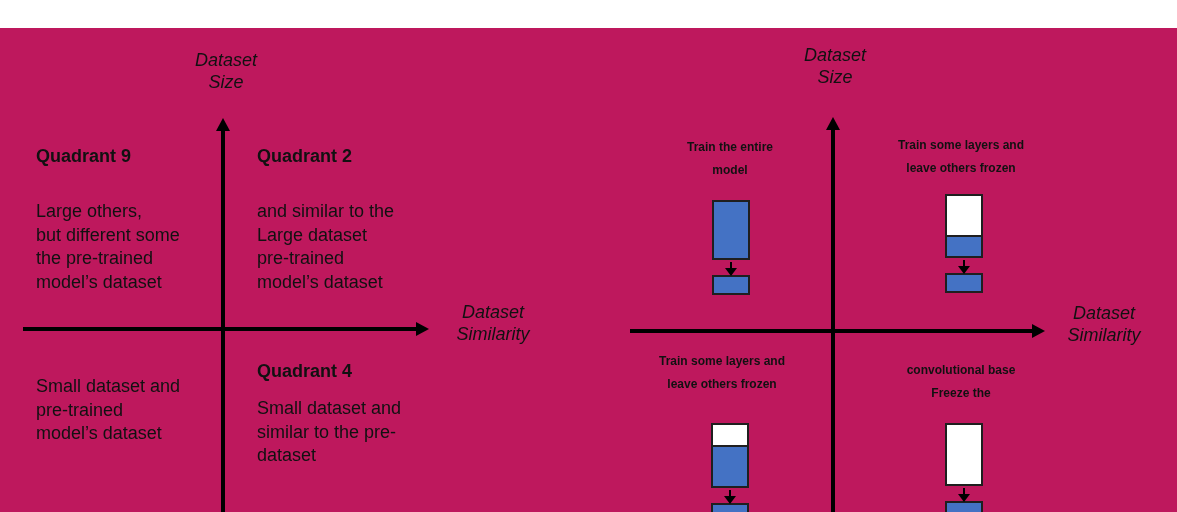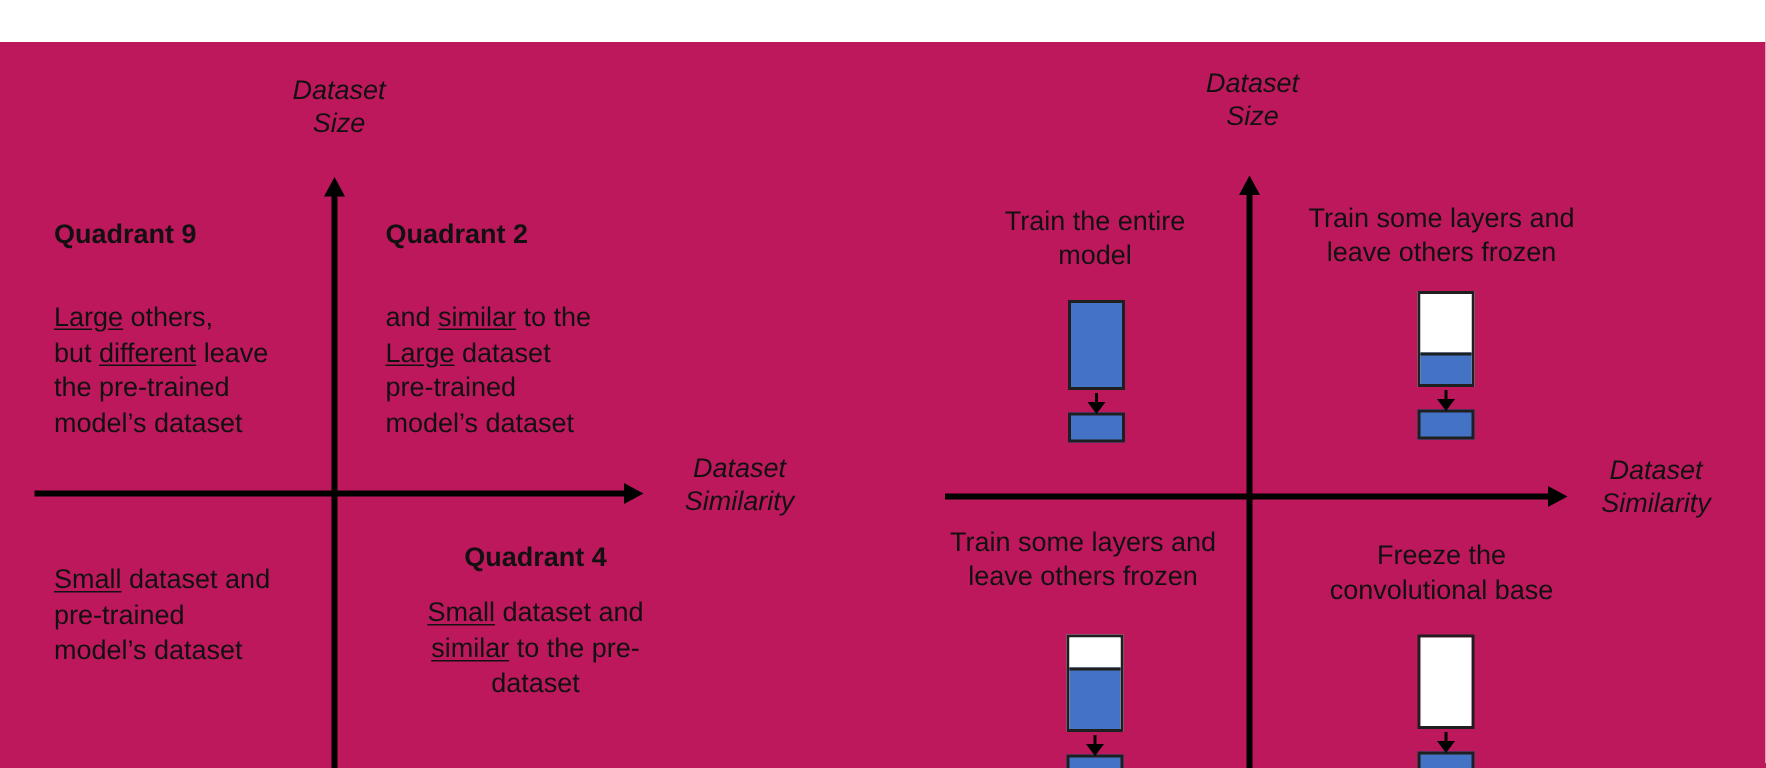--- a/index.html
+++ b/index.html
@@ -31,24 +31,24 @@
     line-height: 22px; text-align: center; width: 120px; color: #111;
   }
   
   .quad {
     position: absolute; width: 200px; white-space: nowrap;
   }
   .quad-title { font-weight: bold; font-size: 18px; line-height: 22px; }
   .quad-body { font-size: 18px; line-height: 23.5px; }
   .quad-body.gap-big { margin-top: 33px; }
   .quad-body.gap-small { margin-top: 15px; }
-  .u { text-decoration: underline; text-underline-offset: 2px; }
+  .u { text-underline-offset: 2px; }
   
   .strat-title {
-    position: absolute; font-weight: normal; font-size: 18px;
+    position: absolute; font-weight: bold; font-size: 12px;
     line-height: 22.5px; text-align: center; white-space: nowrap;
   }
   
   .blk-group { position: absolute; width: 38px; }
   .main-rect {
     width: 34px; border: 2px solid #1f1f1f; background: #ffffff;
     display: flex; flex-direction: column;
   }
   .seg { width: 100%; }
   .seg-frozen { background: #ffffff; }
@@ -85,21 +85,21 @@
 
     <div class="axis-label" style="left:433px; top:273px;">
       <div>Dataset</div>
       <div>Similarity</div>
     </div>
 
     <div class="quad" style="left:36px; top:117px;">
       <div class="quad-title">Quadrant 9</div>
       <div class="quad-body gap-big">
         <div><span class="u">Large</span><span> others,</span></div>
-        <div><span>but </span><span class="u">different</span><span> leave</span></div>
+        <div><span>but </span><span class="u">different</span><span> some</span></div>
         <div><span>the pre-trained</span></div>
         <div><span>model’s dataset</span></div>
       </div>
     </div>
 
     <div class="quad" style="left:257px; top:117px;">
       <div class="quad-title">Quadrant 2</div>
       <div class="quad-body gap-big">
         <div><span>and </span><span class="u">similar</span><span> to the</span></div>
         <div><span class="u">Large</span><span> dataset</span></div>
@@ -109,21 +109,21 @@
     </div>
 
     <div class="quad" style="left:36px; top:332px;">
       <div class="quad-body gap-small">
         <div><span class="u">Small</span><span> dataset and</span></div>
         <div><span>pre-trained</span></div>
         <div><span>model’s dataset</span></div>
       </div>
     </div>
 
-    <div class="quad" style="left:257px; top:332px;text-align:center;">
+    <div class="quad" style="left:257px; top:332px;">
       <div class="quad-title">Quadrant 4</div>
       <div class="quad-body gap-small">
         <div><span class="u">Small</span><span> dataset and</span></div>
         <div><span class="u">similar</span><span> to the pre-</span></div>
         <div><span>dataset</span></div>
       </div>
     </div>
   </div>
 
   <div>
@@ -185,22 +185,22 @@
         <div class="seg seg-trainable edged" style="height: 39px;"></div>
       </div>
       <div class="blk-arrow">
           <div class="shaft"></div>
           <div class="head"></div>
         </div>
       <div class="small-rect"></div>
     </div>
 
     <div class="strat-title" style="left:855px; top:331px; width:212px;">
+      <div>convolutional base</div>
       <div>Freeze the</div>
-      <div>convolutional base</div>
     </div>
     <div class="blk-group" style="left:945px; top:395px;">
       <div class="main-rect">
         <div class="seg seg-frozen" style="height: 59px;"></div>
 
       </div>
       <div class="blk-arrow">
           <div class="shaft"></div>
           <div class="head"></div>
         </div>

